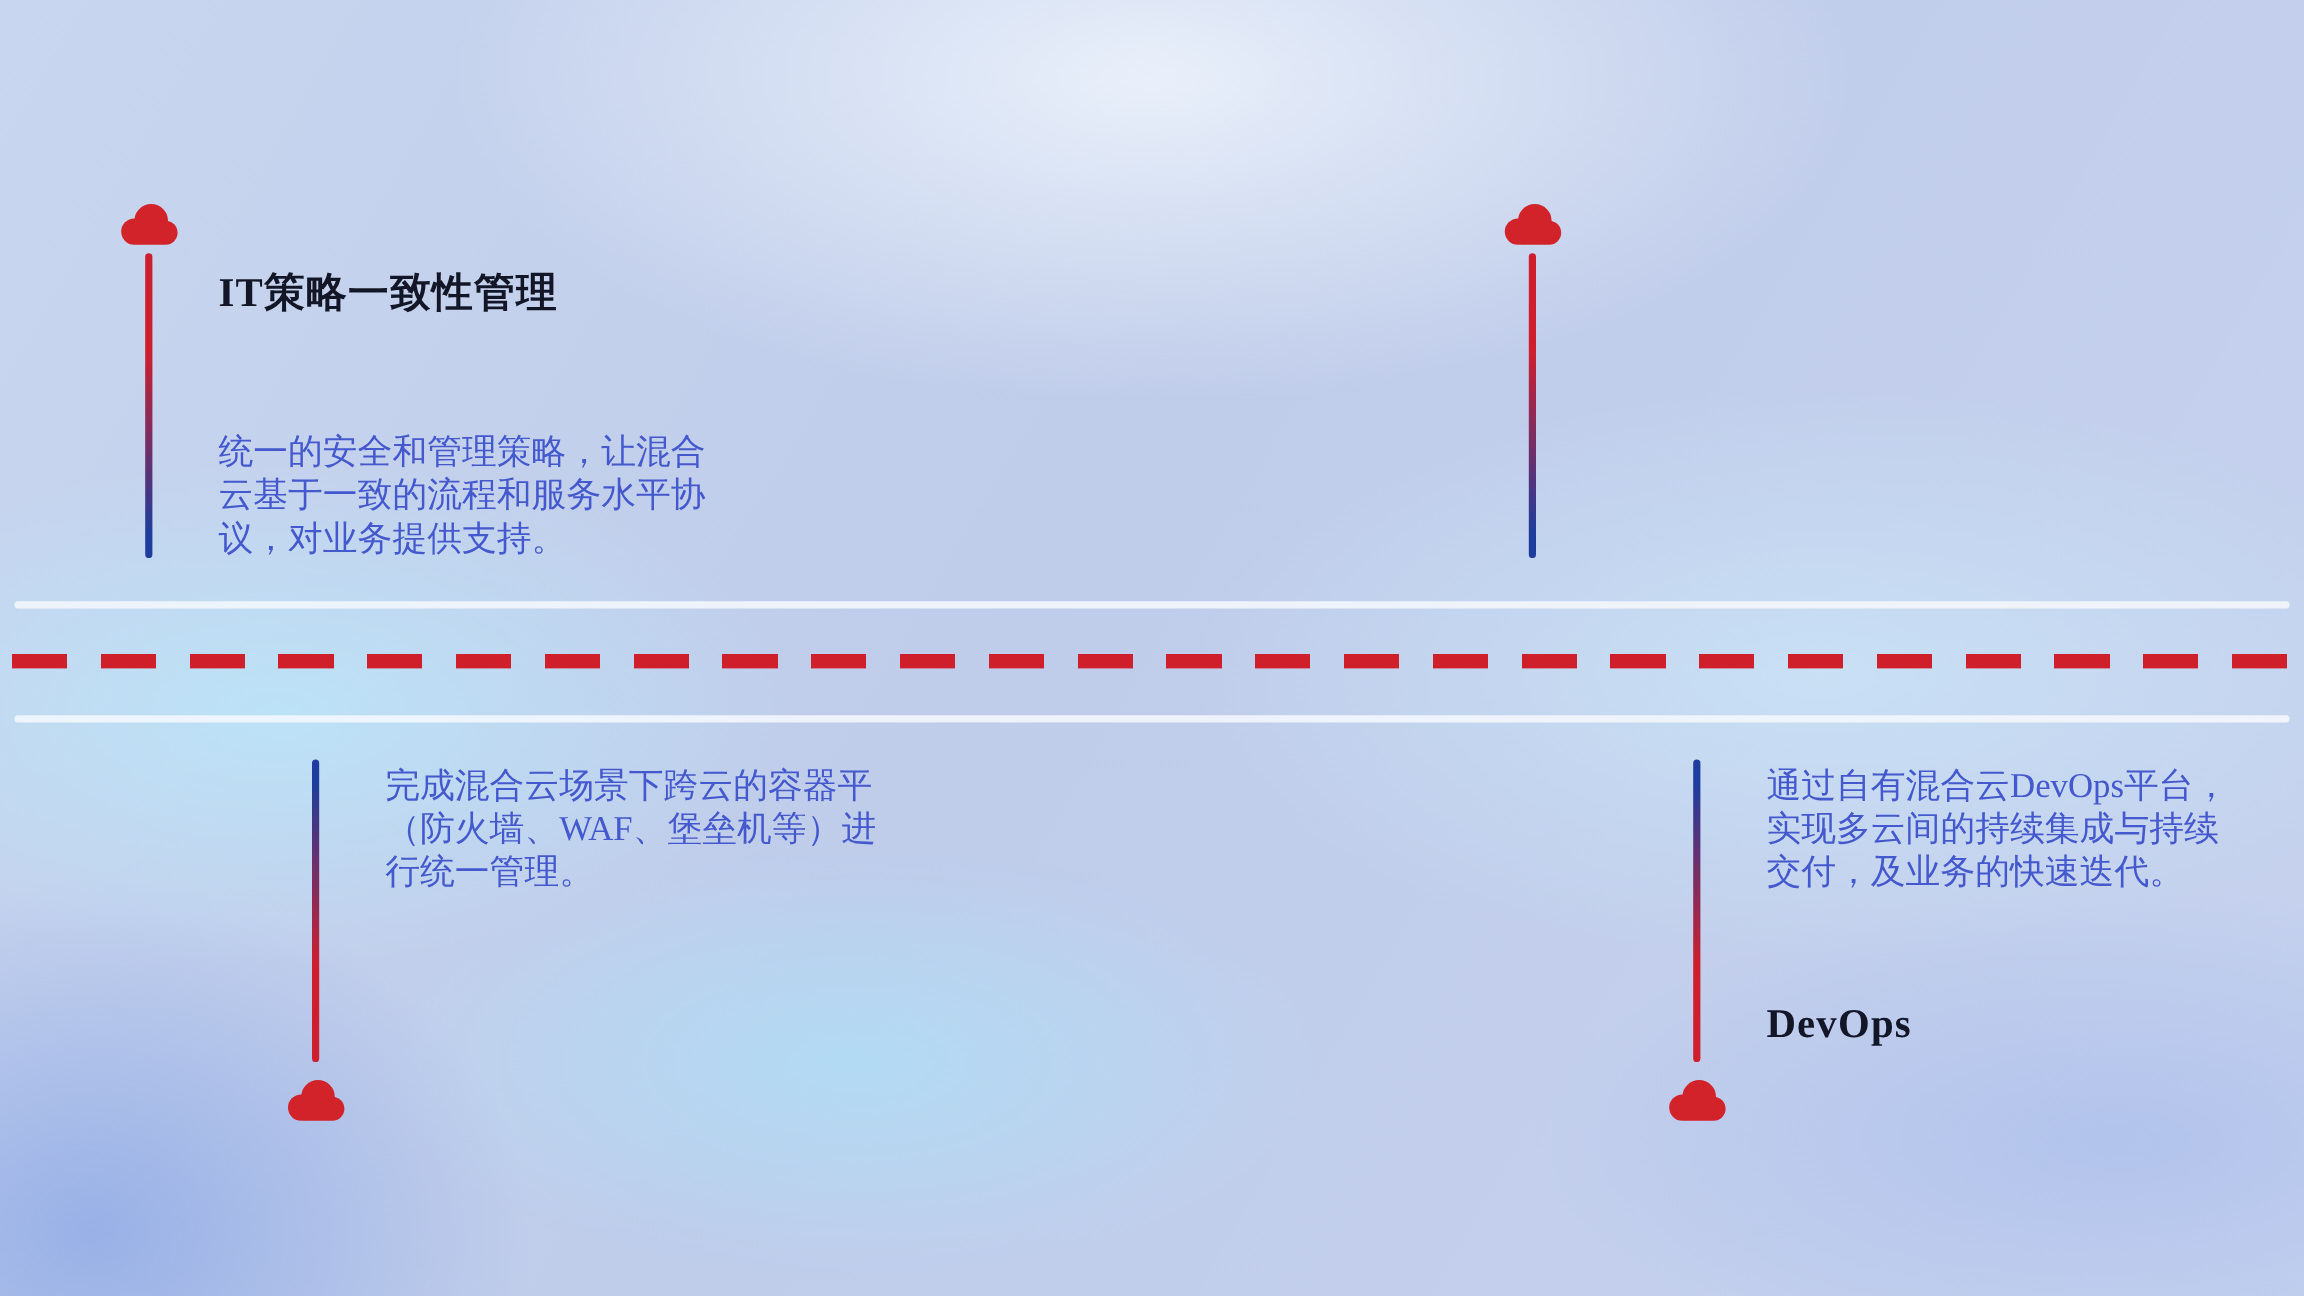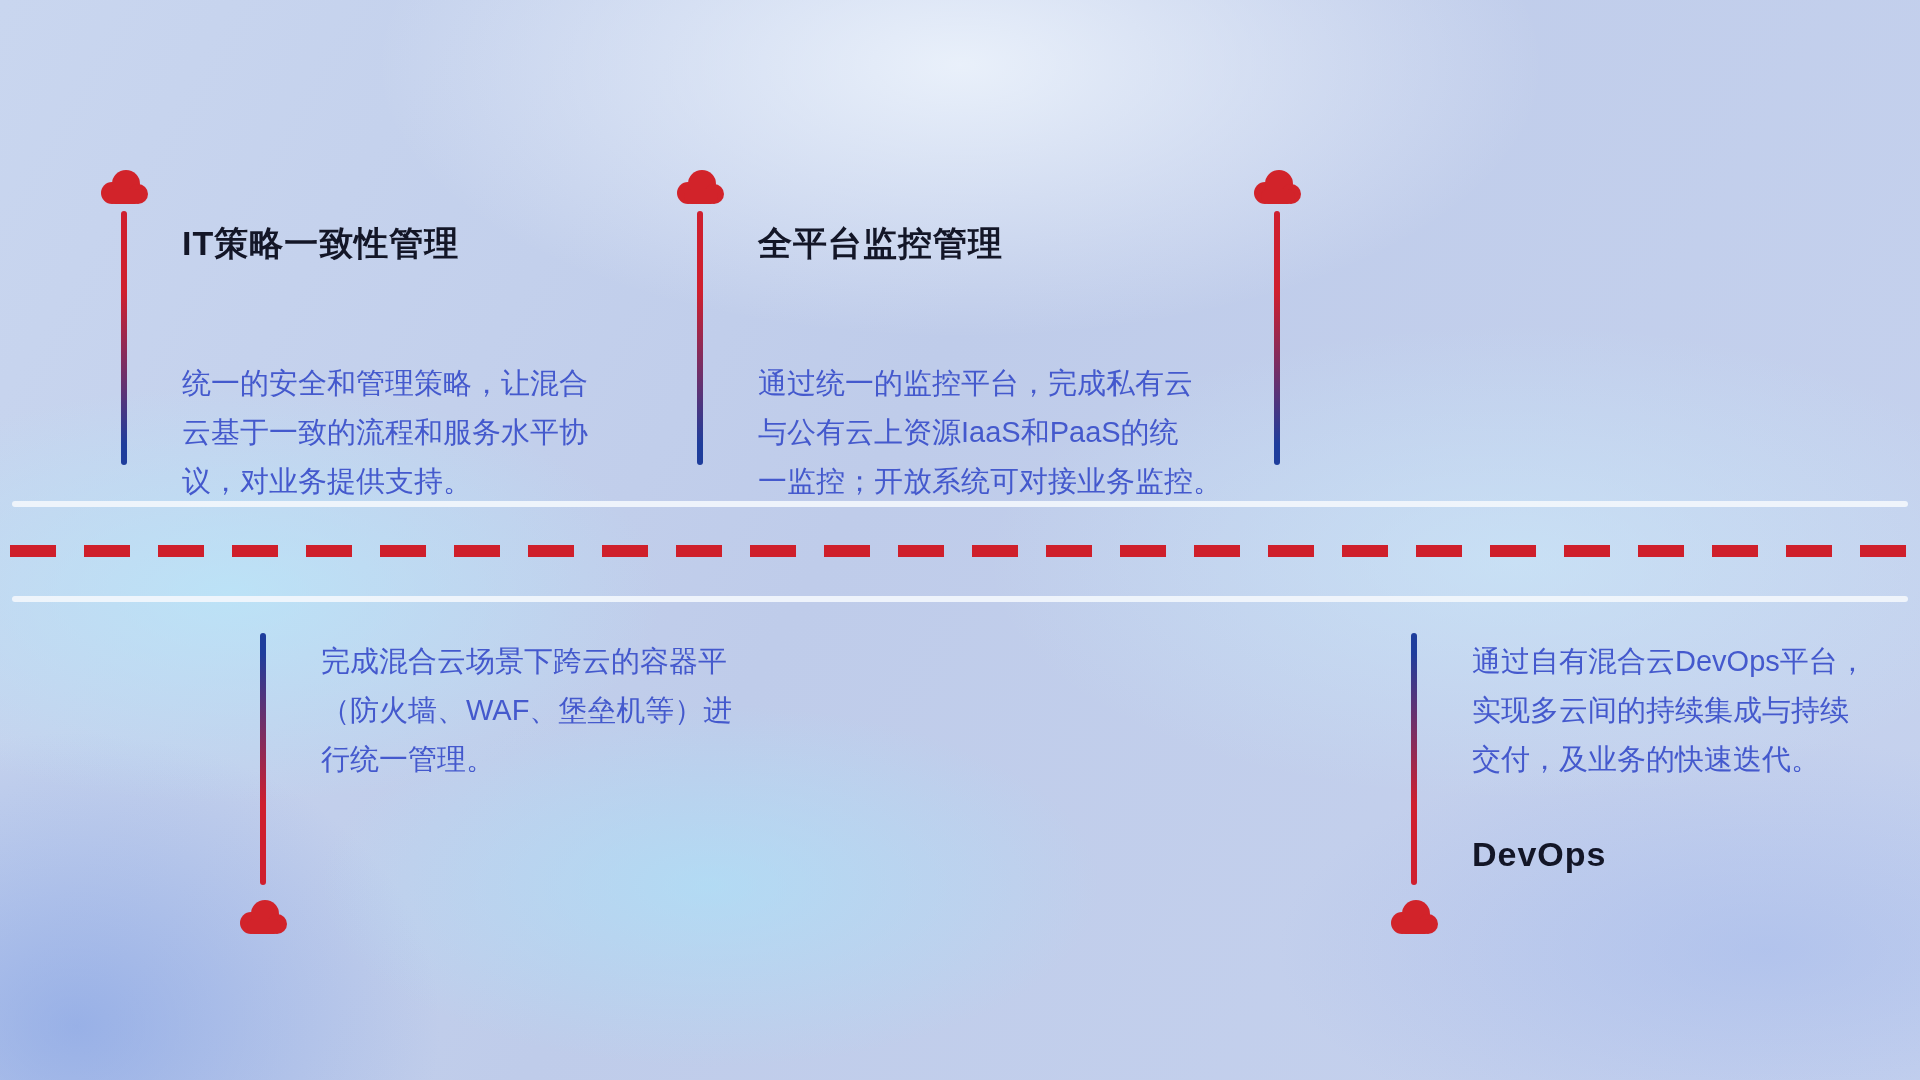--- a/index.html
+++ b/index.html
@@ -1,20 +1,20 @@
 <!DOCTYPE html>
 <html style="--cloud-red: #d2232a; --line-red: #cf1f2e; --line-blue: #1e3d9c; --dash-red: #cf1f2b; --divider-color: #f2f6fc; --title-color: #131627; --desc-color: #4459cd;"><head>
 <meta charset="utf-8">
 <style>
   html,body{margin:0;padding:0;background:#b9c7e6;}
   .stage{
     position:relative;
     width:1920px;height:1080px;
     overflow:hidden;
-    font-family:Liberation Sans, sans-serif;
+    font-family:Liberation Serif, serif;
     background:
       radial-gradient(900px 420px at 50% 6%,  rgba(240,246,253,0.85), rgba(240,246,253,0) 65%),
       radial-gradient(620px 300px at 12% 55%, rgba(185,232,250,0.75), rgba(185,232,250,0) 70%),
       radial-gradient(560px 260px at 37% 82%, rgba(170,228,250,0.60), rgba(170,228,250,0) 70%),
       radial-gradient(760px 340px at 79% 52%, rgba(205,238,252,0.55), rgba(205,238,252,0) 70%),
       radial-gradient(520px 420px at 4% 95%,  rgba(110,145,225,0.50), rgba(110,145,225,0) 70%),
       radial-gradient(700px 300px at 92% 88%, rgba(150,175,235,0.40), rgba(150,175,235,0) 70%),
       linear-gradient(120deg,#c9d6ef 0%,#bfccea 45%,#c6d2ee 100%);
   }
 
@@ -54,21 +54,21 @@
   .title{
     position:absolute;left:86px;margin:0;
     font-size:34px;font-weight:600;letter-spacing:1px;
     color:var(--title-color);white-space:nowrap;
   }
   .top-item .title{top:54px}
   .bottom-item .title{top:202px}
 
   .desc{
     position:absolute;left:86px;margin:0;width:560px;
-    font-size:29px;line-height:49px;
+    font-size:29px;line-height:36px;
     color:var(--desc-color);white-space:pre-line;
   }
   .top-item .desc{top:192px}
   .bottom-item .desc{top:4px}
 </style>
 </head>
 <body>
 
 <div class="stage">
 
@@ -87,37 +87,20 @@
         </g>
       </svg>
     </span>
     <div class="vline"></div>
     <h2 class="title">IT策略一致性管理</h2>
     <p class="desc">统一的安全和管理策略，让混合
 云基于一致的流程和服务水平协
 议，对业务提供支持。</p>
   </div>
 
-  <div class="item top-item" style="left:672px">
-    <span class="cloud">
-      <svg width="56" height="40" viewBox="0 0 56 40">
-        <g fill="#d2232a">
-          <circle cx="16" cy="26" r="11"></circle>
-            <circle cx="30" cy="17" r="14"></circle>
-          <circle cx="42" cy="27" r="10"></circle>
-            <rect x="12" y="22" width="34" height="15" rx="7"></rect>
-        </g>
-      </svg>
-    </span>
-    <div class="vline"></div>
-    <h2 class="title">全平台监控管理</h2>
-    <p class="desc">通过统一的监控平台，完成私有云
-与公有云上资源IaaS和PaaS的统
-一监控；开放系统可对接业务监控。</p>
-  </div>
 
   <div class="item top-item" style="left:1249px">
     <span class="cloud">
       <svg width="56" height="40" viewBox="0 0 56 40">
         <g fill="#d2232a">
           <circle cx="16" cy="26" r="11"></circle>
             <circle cx="30" cy="17" r="14"></circle>
           <circle cx="42" cy="27" r="10"></circle>
             <rect x="12" y="22" width="34" height="15" rx="7"></rect>
         </g>

